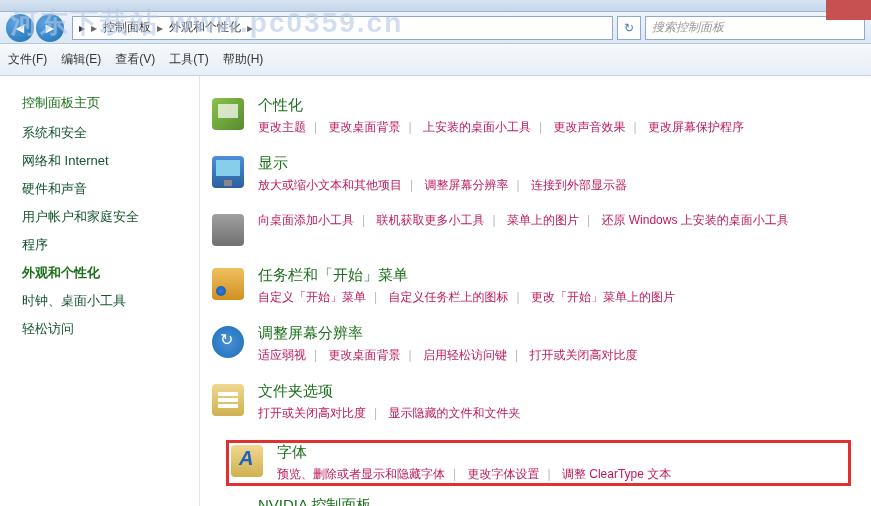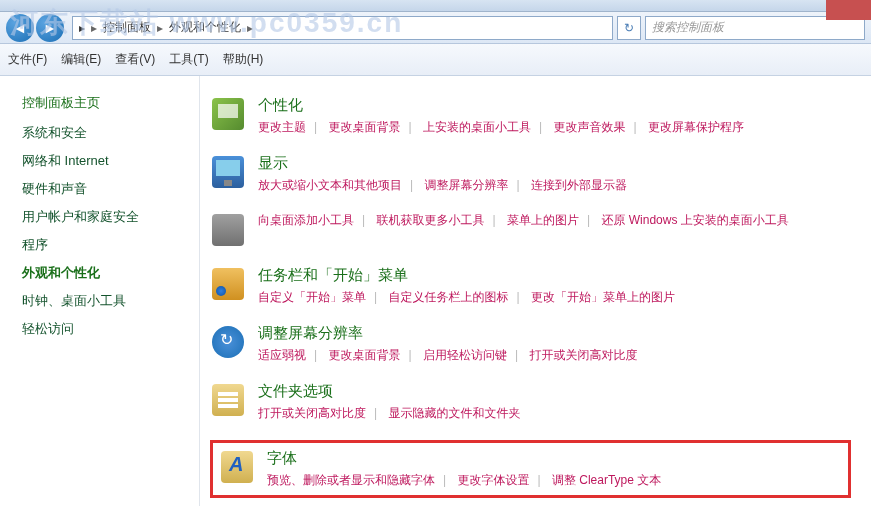--- a/index.html
+++ b/index.html
@@ -33,21 +33,21 @@
 
 
 .content { flex: 1; padding: 20px 20px 10px 10px; overflow: auto; }
 .category { display: flex; margin-bottom: 18px; justify-content: flex-end; }
 .caticon { width: 36px; height: 36px; margin-right: 12px; flex-shrink: 0; display: flex; align-items: center; justify-content: center; }
 .catbody { flex: 1; }
 .cattitle { color: #1a6f1a; font-size: 15px; margin-bottom: 4px; cursor: pointer; }
 .catlinks { font-size: 12px; }
 .catlinks a { color: #be185d; text-decoration: none; cursor: pointer; }
 .catlinks .divider { color: #bbb; margin: 0 8px; }
-.highlight { border: 3px solid #e03030; padding: 6px; margin-bottom: 10px; }
+.highlight { border: 3px solid #e03030; margin-bottom: 10px; margin-left: 16px; }
 
 
 .ic { width: 32px; height: 32px; border-radius: 4px; }
 .ic-personal { background: linear-gradient(135deg, #8bc34a, #558b2f); position: relative; }
 .ic-personal::after { content: ""; position: absolute; left: 6px; top: 6px; width: 20px; height: 14px; background: #fff; opacity: .7; }
 .ic-display { background: linear-gradient(#4a90d9, #2c5f9e); position: relative; }
 .ic-display::before { content: ""; position: absolute; left: 4px; top: 4px; width: 24px; height: 16px; background: #87CEEB; }
 .ic-display::after { content: ""; position: absolute; left: 12px; bottom: 2px; width: 8px; height: 6px; background: #888; }
 .ic-gadget { background: linear-gradient(#a0a0a0, #707070); }
 .ic-taskbar { background: linear-gradient(#f0c060, #d09020); position: relative; }

